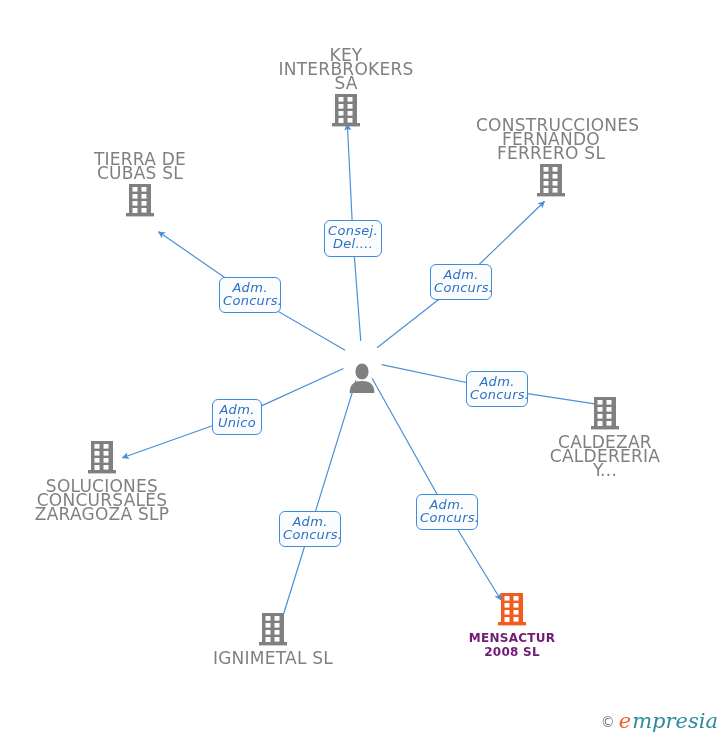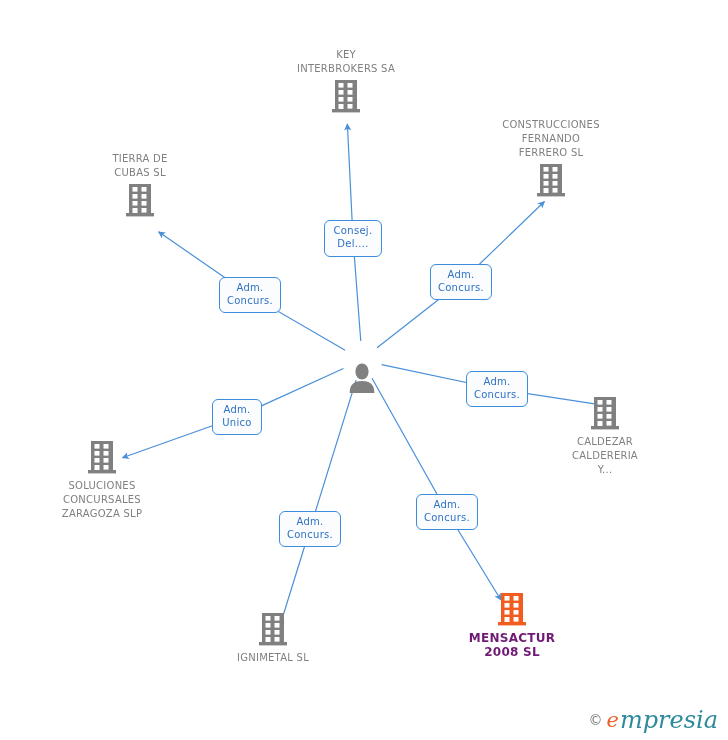--- a/index.html
+++ b/index.html
@@ -34,21 +34,21 @@
     text-align: center;
     line-height: 14px;
   }
   .node-icon {
     display: block;
     margin: 0 auto;
   }
   .node-label {
     display: block;
     margin-top: 3px;
-    font-size: 10px;
+    font-size: 17px;
     color: #808080;
     letter-spacing: .25px;
     white-space: pre-line;
   }
   .node.label-above .node-label {
     margin-top: 0;
     margin-bottom: 3px;
   }
   .node.focus .node-label {
     color: #701a75;
@@ -61,27 +61,28 @@
   }
 
   
   .edge-label {
     position: absolute;
     box-sizing: border-box;
     border: 1.4px solid #3c8dde;
     border-radius: 6px;
     background: #fbfcfe;
     color: #2f72c4;
-    font-size: 10px;
+    font-size: 13px;
     line-height: 12.5px;
     letter-spacing: .3px;
     text-align: center;
     padding: 4px 3px 4px 3px;
     white-space: pre-line;
     font-family: "DejaVu Sans", sans-serif;
+    font-style: italic;
   }
 
   
   #watermark {
     position: absolute;
     right: 10px;
     bottom: 8px;
     display: flex;
     align-items: center;
     gap: 4px;
@@ -94,21 +95,21 @@
   #watermark .wm-e {
     font-family: "DejaVu Serif", serif;
     font-style: italic;
     font-size: 21px;
     color: #e8622a;
     line-height: 1;
   }
   #watermark .wm-rest {
     font-family: "DejaVu Serif", serif;
     font-style: italic;
-    font-size: 24px;
+    font-size: 21px;
     color: #2e8a9c;
     line-height: 1;
     margin-left: -3px;
     text-align: right;
   }
 </style>
 </head>
 <body>
 
 <div id="graph-canvas">

